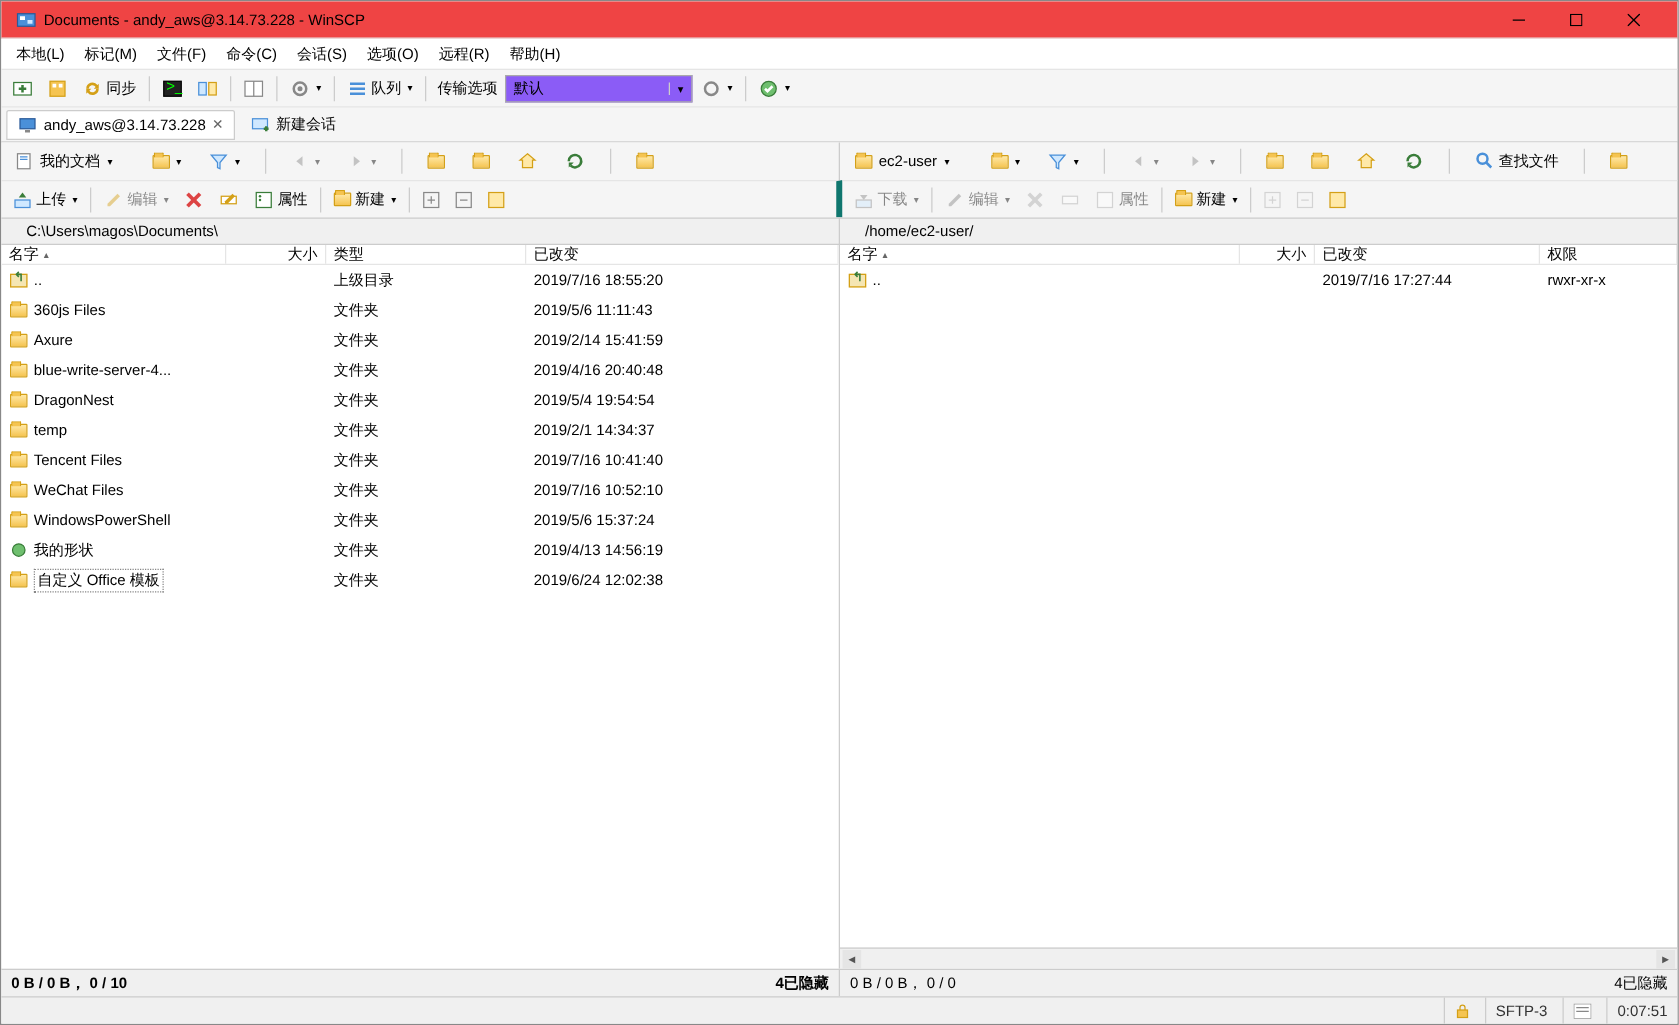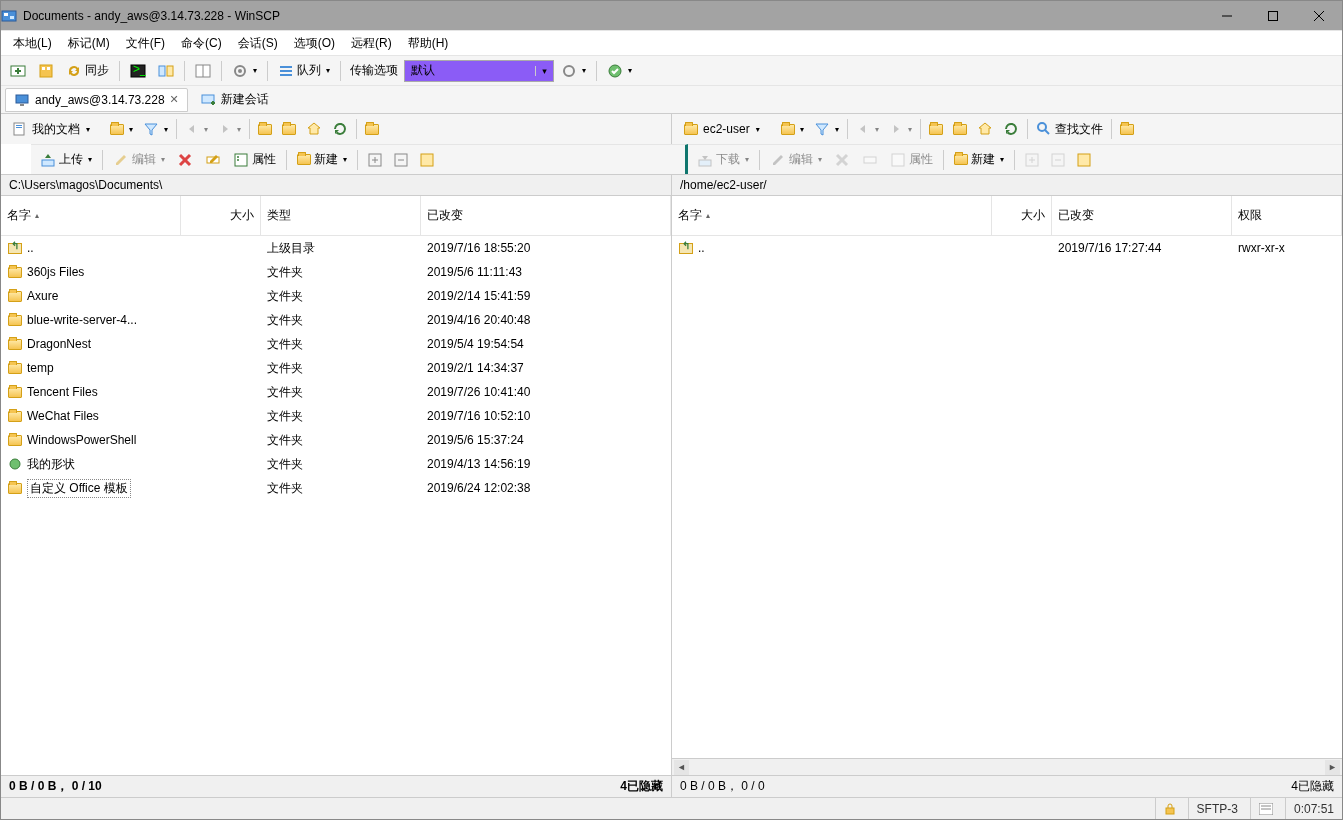--- a/index.html
+++ b/index.html
@@ -1,17 +1,17 @@
 <!DOCTYPE html>
 <html><head>
 <meta charset="utf-8">
 <style>
 * { box-sizing: border-box; margin: 0; padding: 0; font-family: "Microsoft YaHei", "Segoe UI", Tahoma, sans-serif; font-size: 12px; }
 body { background: #fff; width: 1343px; height: 820px; display: flex; flex-direction: column; overflow: hidden; border: 1px solid #888; }
-.titlebar { height: 30px; display: flex; align-items: center; padding: 0 0; background: #a3a3a3; border-bottom: 1px solid #e5e5e5; }
+.titlebar { height: 30px; display: flex; align-items: center; padding: 0 12px; background: #ef4444; border-bottom: 1px solid #e5e5e5; }
 .titlebar .app-icon { width: 16px; height: 16px; margin-right: 6px; }
 .titlebar .title-text { flex: 1; color: #000; }
 .win-btns { display: flex; gap: 0; }
 .win-btn { width: 46px; height: 30px; display: flex; align-items: center; justify-content: center; color: #000; cursor: pointer; }
 
 .menubar { height: 24px; display: flex; align-items: center; padding: 0 4px; background: #fff; }
 .menubar .menu-item { padding: 3px 8px; cursor: default; }
 
 .toolbar { height: 30px; display: flex; align-items: center; padding: 2px 4px; background: #f5f5f5; border-top: 1px solid #e5e5e5; gap: 2px; }
 .tb-btn { height: 24px; min-width: 24px; padding: 0 4px; display: inline-flex; align-items: center; justify-content: center; gap: 3px; border: 1px solid transparent; cursor: pointer; }
@@ -19,37 +19,37 @@
 .tb-sep { width: 1px; height: 20px; background: #ccc; margin: 0 3px; }
 .tb-text { color: #000; }
 .tb-drop { font-size: 8px; margin-left: 2px; }
 
 .tabbar { height: 28px; display: flex; align-items: center; padding: 0 4px; background: #f5f5f5; border-top: 1px solid #e5e5e5; }
 .session-tab { display: inline-flex; align-items: center; gap: 5px; padding: 3px 8px; background: #fff; border: 1px solid #ccc; border-radius: 2px 2px 0 0; margin-right: 4px; cursor: pointer; }
 .session-tab .close-x { font-size: 11px; color: #666; }
 .new-session { display: inline-flex; align-items: center; gap: 5px; padding: 3px 8px; cursor: pointer; }
 
 .nav-area { display: flex; border-top: 1px solid #ccc; }
-.nav-pane { flex: 1; height: 30px; display: flex; align-items: center; padding: 2px 4px; background: #f5f5f5; gap: 0; }
+.nav-pane { flex: 1; height: 30px; display: flex; align-items: center; padding: 2px 4px; background: #f5f5f5; gap: 12px; }
 .nav-pane.left { border-right: 1px solid #ccc; }
 .folder-select { display: inline-flex; align-items: center; gap: 4px; padding: 2px 6px; border: 1px solid transparent; cursor: pointer; min-width: 100px; }
 
 .action-area { display: flex; }
 .action-pane { flex: 1; height: 30px; display: flex; align-items: center; padding: 2px 4px; background: #f5f5f5; gap: 2px; border-top: 1px solid #e5e5e5; }
-.action-pane.left { border-right: 3px solid #0f766e; margin-left: 30px; }
+.action-pane.left { border-right: 5px solid #0f766e; }
 
 .path-area { display: flex; }
-.path-pane { flex: 1; height: 22px; display: flex; align-items: center; padding: 2px 8px; background: #f0f0f0; border-top: 1px solid #ccc; border-bottom: 1px solid #ccc; color: #000; text-align: right; }
+.path-pane { flex: 1; height: 22px; display: flex; align-items: center; padding: 2px 20px; background: #f0f0f0; border-top: 1px solid #ccc; border-bottom: 1px solid #ccc; color: #000; text-align: right; }
 .path-pane.left { border-right: 1px solid #ccc; }
 
 .content-area { display: flex; flex: 1; overflow: hidden; }
 .file-pane { flex: 1; display: flex; flex-direction: column; overflow: hidden; background: #fff; }
 .file-pane.left { border-right: 1px solid #ccc; }
 
-.col-headers { height: 40px; display: flex; background: #fff; border-bottom: 1px solid #e5e5e5; }
+.col-headers { height: 16px; display: flex; background: #fff; border-bottom: 1px solid #e5e5e5; }
 .col-h { padding: 4px 6px; border-right: 1px solid #e5e5e5; display: flex; align-items: center; cursor: pointer; overflow: hidden; white-space: nowrap; }
 .sort-arrow { font-size: 8px; margin-left: 4px; color: #666; }
 
 .file-list { flex: 1; overflow-y: auto; overflow-x: auto; }
 .file-row { height: 24px; display: flex; align-items: center; cursor: default; }
 .cell { padding: 2px 6px; overflow: hidden; white-space: nowrap; text-overflow: ellipsis; display: flex; align-items: center; gap: 4px; }
 .cell.name { }
 .selected-box { border: 1px dotted #888; padding: 0 2px; }
 
 .icon { width: 16px; height: 16px; display: inline-flex; align-items: center; justify-content: center; flex-shrink: 0; }
@@ -556,21 +556,21 @@
         </div>
         <div class="file-row">
           <div class="cell name" style="width: 180px;">
             <span class="icon">
               <span class="folder-yellow"></span>
             </span>
             <span>Tencent Files</span>
           </div>
           <div class="cell" style="width: 80px; justify-content: flex-end;"></div>
           <div class="cell" style="width: 160px;">文件夹</div>
-          <div class="cell" style="flex: 1 1 0%;">2019/7/26  10:41:40</div>
+          <div class="cell" style="flex: 1 1 0%;">2019/7/16  10:41:40</div>
         </div>
         <div class="file-row">
           <div class="cell name" style="width: 180px;">
             <span class="icon">
               <span class="folder-yellow"></span>
             </span>
             <span>WeChat Files</span>
           </div>
           <div class="cell" style="width: 80px; justify-content: flex-end;"></div>
           <div class="cell" style="width: 160px;">文件夹</div>

